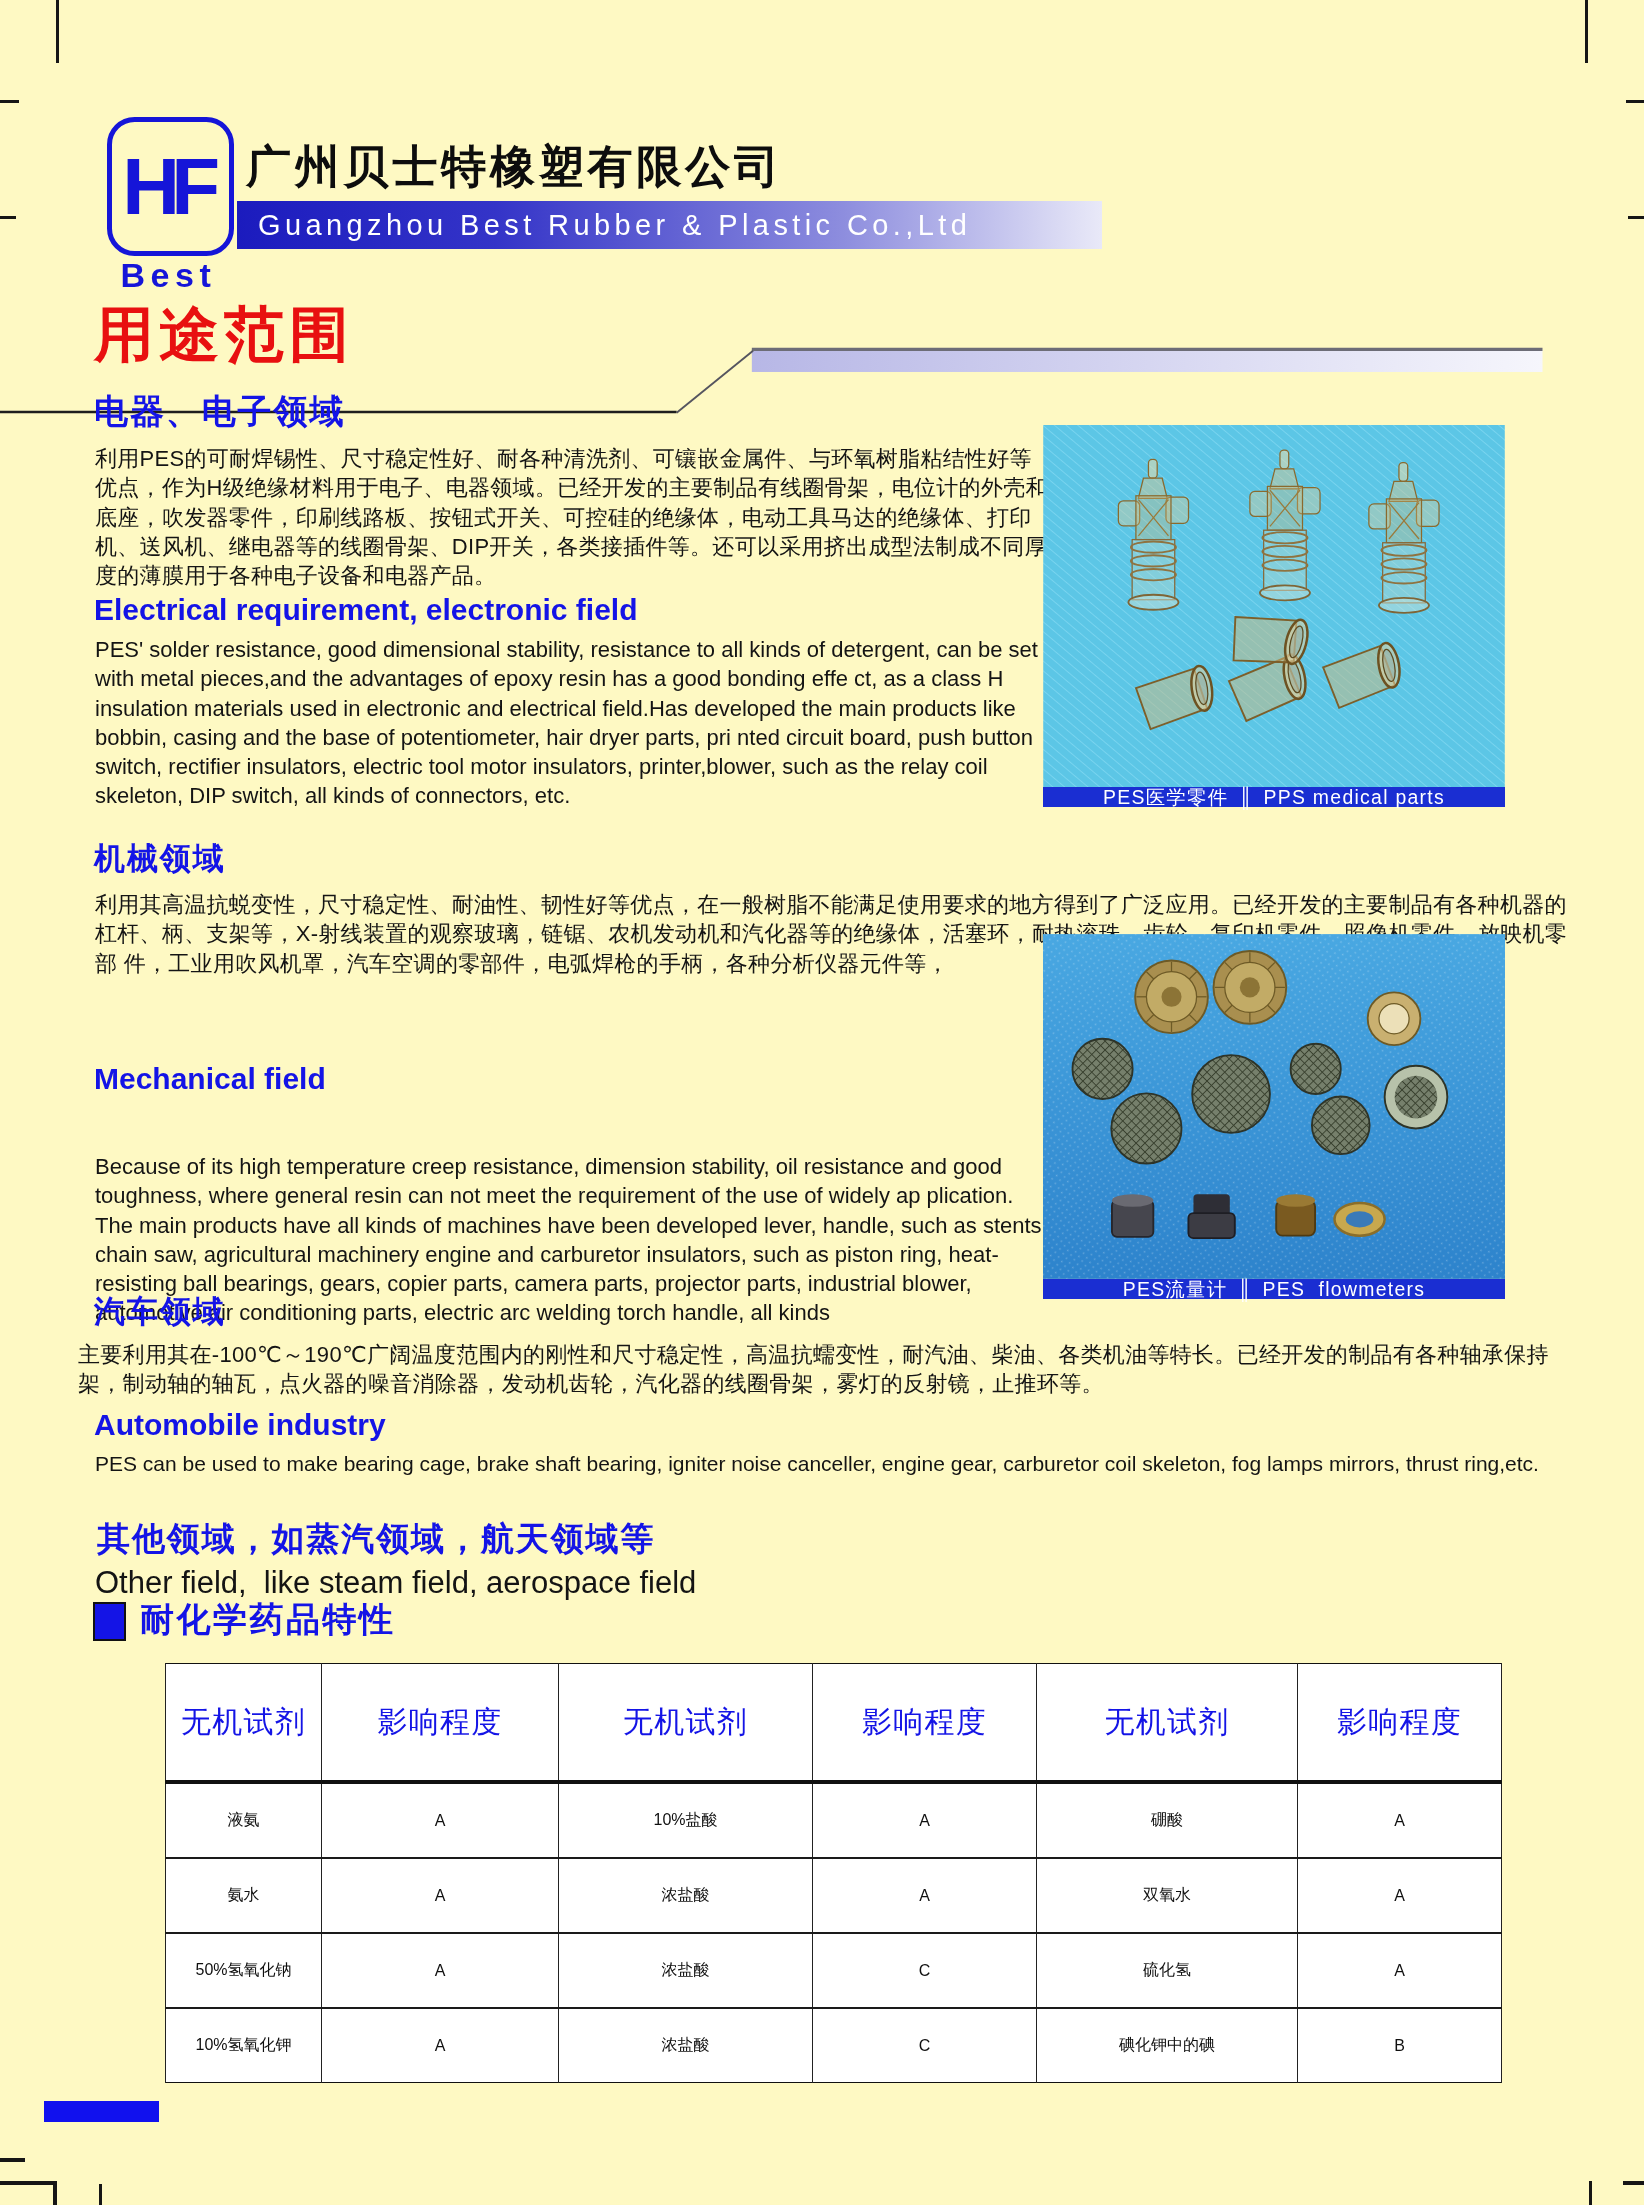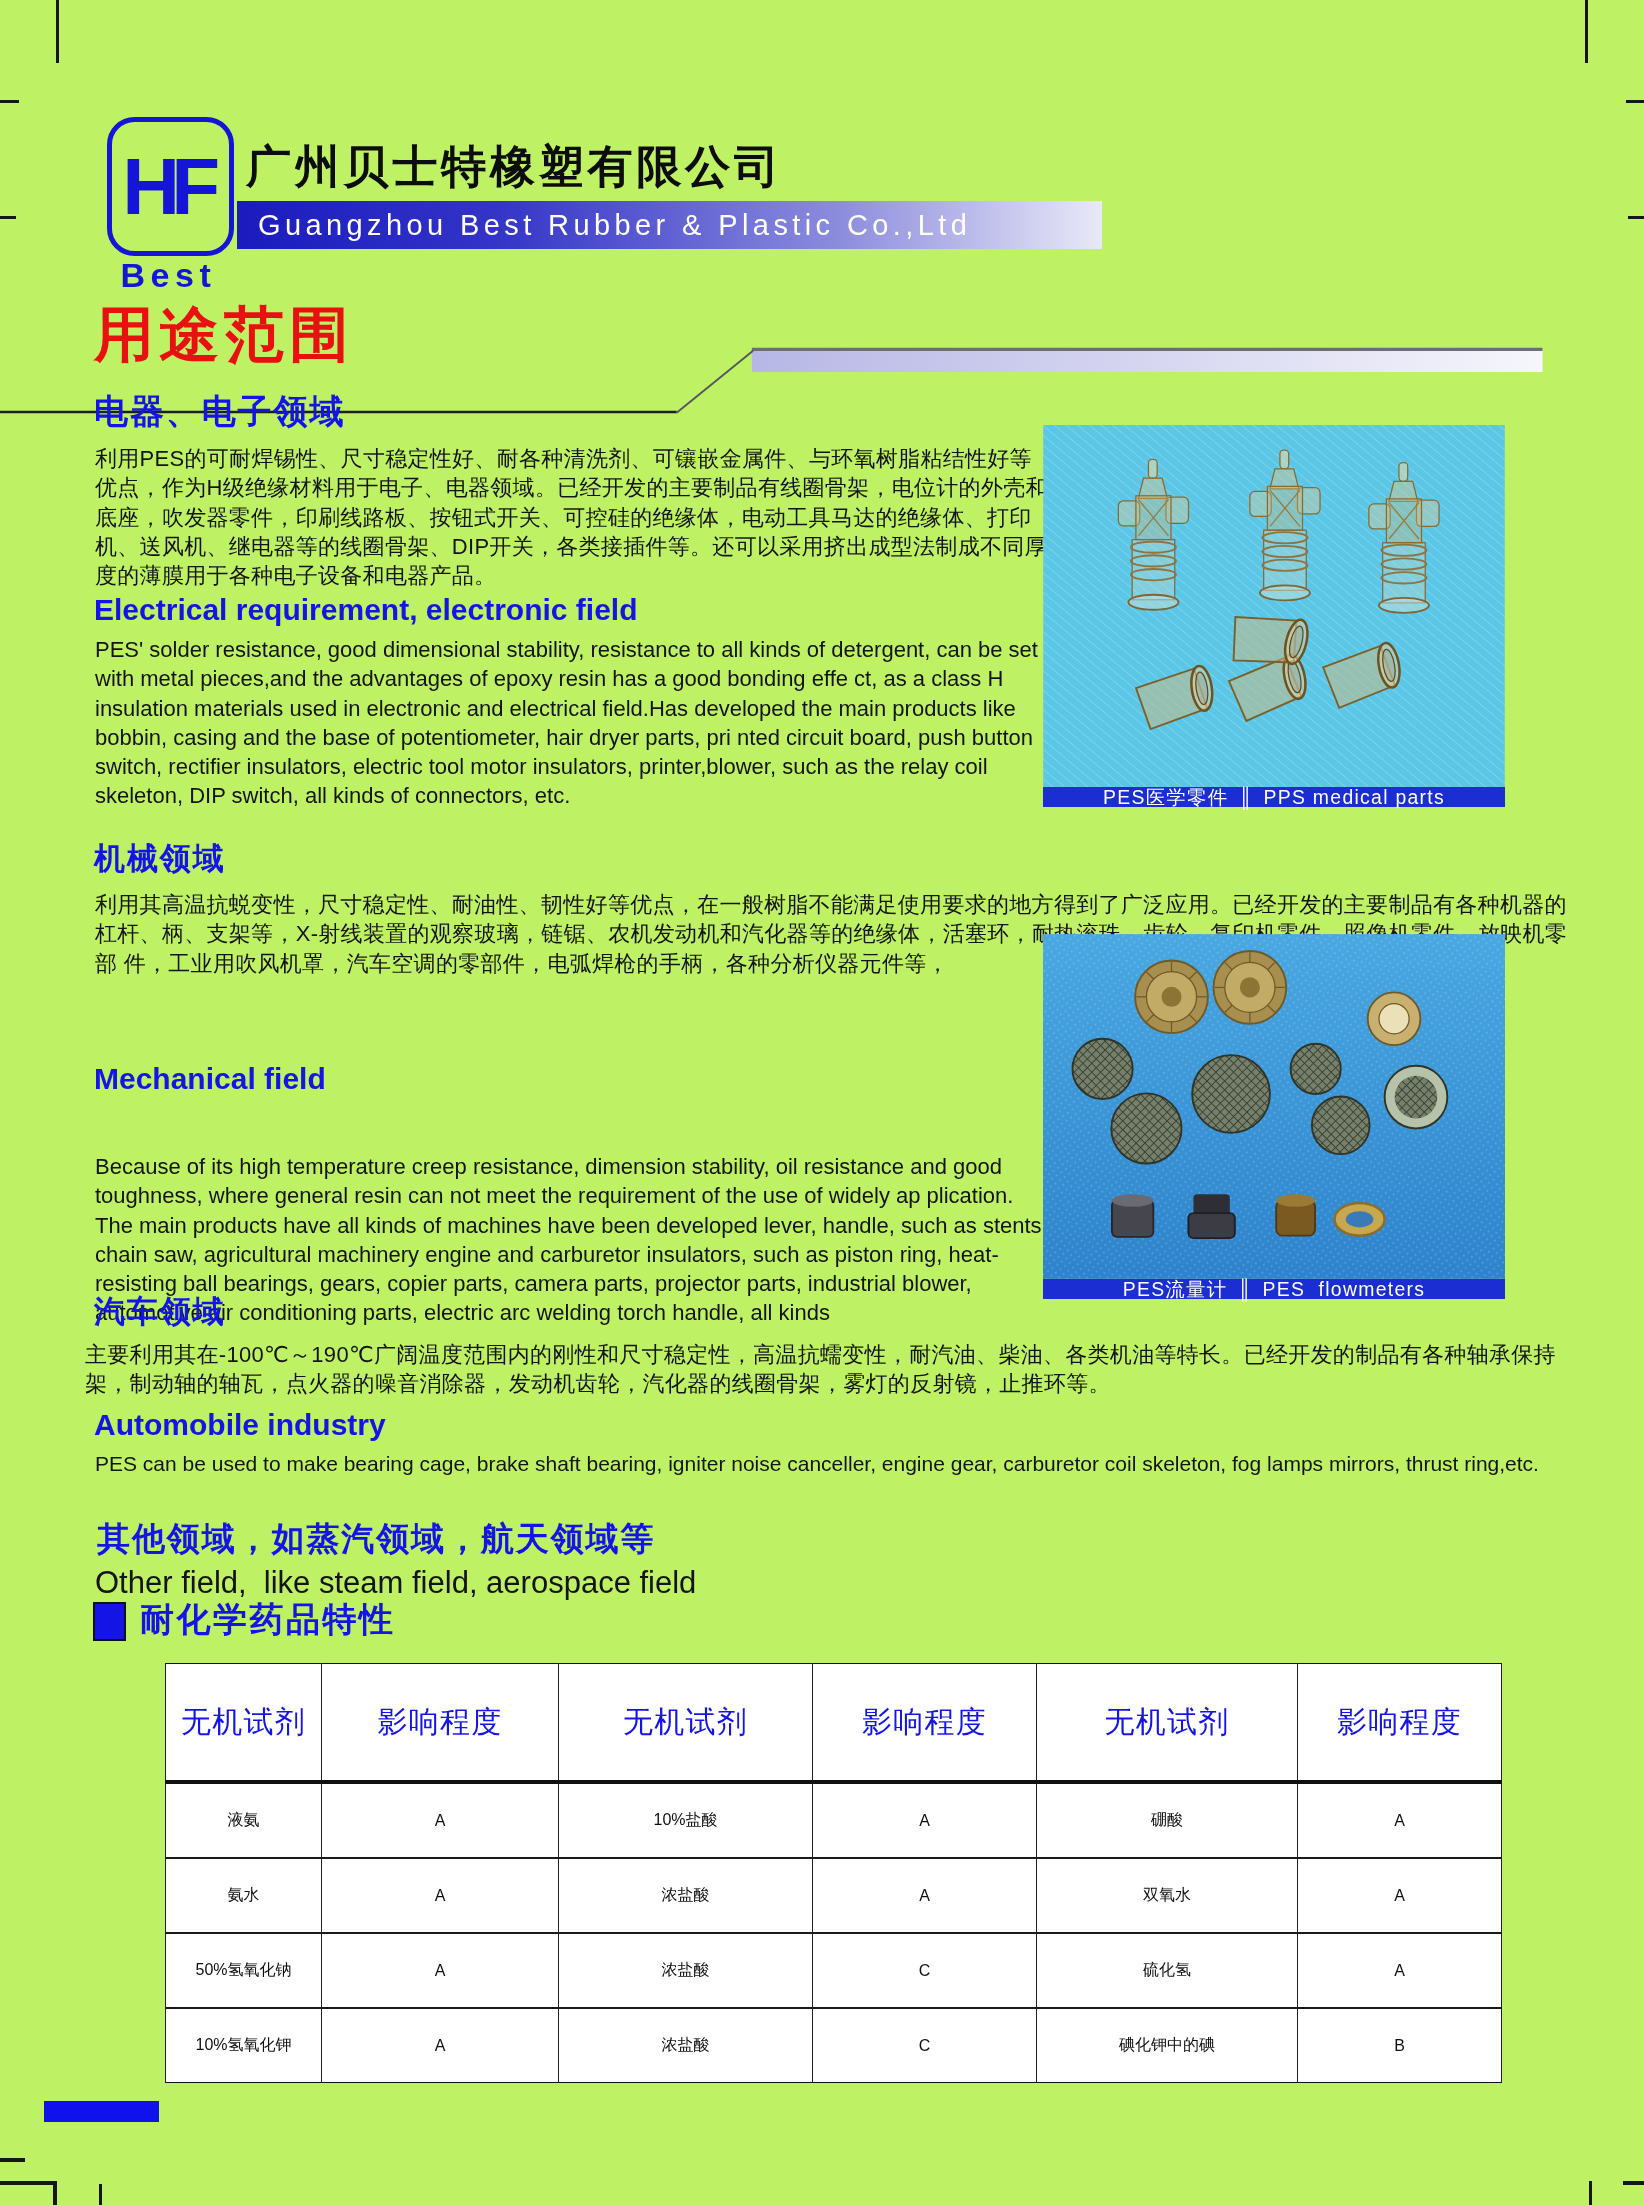--- a/index.html
+++ b/index.html
@@ -1,17 +1,17 @@
 <!DOCTYPE html>
 <html style="--brand-blue: #1515d8; --heading-blue: #1414e6; --title-red: #e81010; --caption-bar-blue: #1a2ed2; --photo1-bg: #5cc6e6; --photo2-bg: #3a97d8;font-size:10px"><head>
 <meta charset="utf-8">
 <style>
   html,body{margin:0;padding:0;background:#ffffff;}
   .page{
-    position:relative;width:1644px;height:2205px;background:#bef264;overflow:hidden;
+    position:relative;width:1644px;height:2205px;background:#fef9c3;overflow:hidden;
     font-family:"Liberation Sans","DejaVu Sans",sans-serif;color:#111;
   }
   
   .mark{position:absolute;background:#161616;}
   
   .logo-box{
     position:absolute;left:107px;top:117px;width:117px;height:129px;
     border:5px solid var(--brand-blue,#1515d8);border-radius:27.6px;
     display:flex;align-items:center;justify-content:center;
   }
@@ -231,21 +231,21 @@
       </g>
     </svg>
     <div class="photo-caption">
       <span>PES流量计</span>
       <span>║</span>
       <span class="pre">PES  flowmeters</span>
     </div>
   </div>
 
   <h3 class="h-zh" style="left:94px;top:1291px;font-size:31px;">汽车领域</h3>
-  <p class="para para-zh" style="left:85px;top:1340px;width:1482px;">主要利用其在-100℃～190℃广阔温度范围内的刚性和尺寸稳定性，高温抗蠕变性，耐汽油、柴油、各类机油等特长。已经开发的制品有各种轴承保持架，制动轴的轴瓦，点火器的噪音消除器，发动机齿轮，汽化器的线圈骨架，雾灯的反射镜，止推环等。</p>
+  <p class="para para-zh" style="left:78px;top:1340px;width:1482px;">主要利用其在-100℃～190℃广阔温度范围内的刚性和尺寸稳定性，高温抗蠕变性，耐汽油、柴油、各类机油等特长。已经开发的制品有各种轴承保持架，制动轴的轴瓦，点火器的噪音消除器，发动机齿轮，汽化器的线圈骨架，雾灯的反射镜，止推环等。</p>
   <h3 class="h-en" style="left:94px;top:1408px;font-size:30px;">Automobile industry</h3>
   <p class="para para-en" style="left:95px;top:1450px;width:1523px;font-size:21px;">PES can be used to make bearing cage, brake shaft bearing, igniter noise canceller, engine gear, carburetor coil skeleton, fog lamps mirrors, thrust ring,etc.</p>
 
   <h3 class="h-zh" style="left:97px;top:1517px;font-size:33px;">其他领域，如蒸汽领域，航天领域等</h3>
   <p class="para pre" style="left:95px;top:1562px;width:1504px;font-size:31px;">Other field,  like steam field, aerospace field</p>
 
   <span class="sq"></span>
   <h3 class="chem-heading">耐化学药品特性</h3>
 
   <table class="chem">

